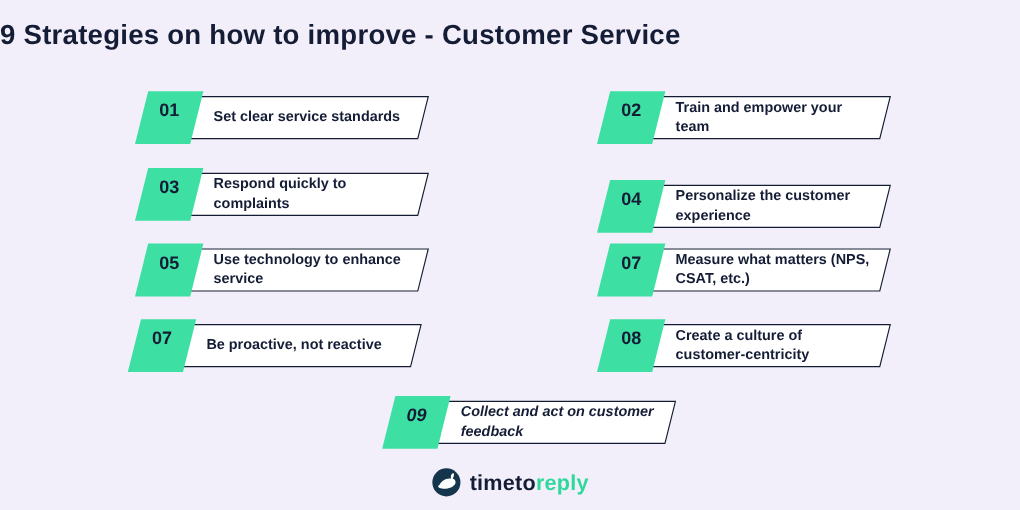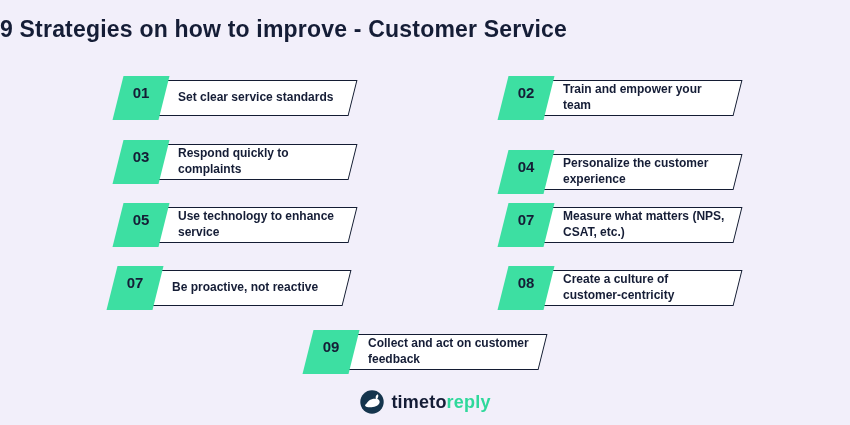--- a/index.html
+++ b/index.html
@@ -87,21 +87,21 @@
   }
   
   .pos-1 { left: 118px; top: 76px; }
   .pos-2 { left: 503px; top: 76px; }
   .pos-3 { left: 118px; top: 140px; }
   .pos-4 { left: 503px; top: 150px; }
   .pos-5 { left: 118px; top: 203px; }
   .pos-6 { left: 503px; top: 203px; }
   .pos-7 { left: 112px; top: 266px; text-align: center; }
   .pos-8 { left: 503px; top: 266px; }
-  .pos-9 { left: 308px; top: 330px; }
+  .pos-9 { left: 324px; top: 330px; font-style: italic; }
   .logo {
     position: absolute;
     left: 0;
     right: 0;
     bottom: 10px;
     display: flex;
     align-items: center;
     justify-content: center;
     gap: 6px;
   }

